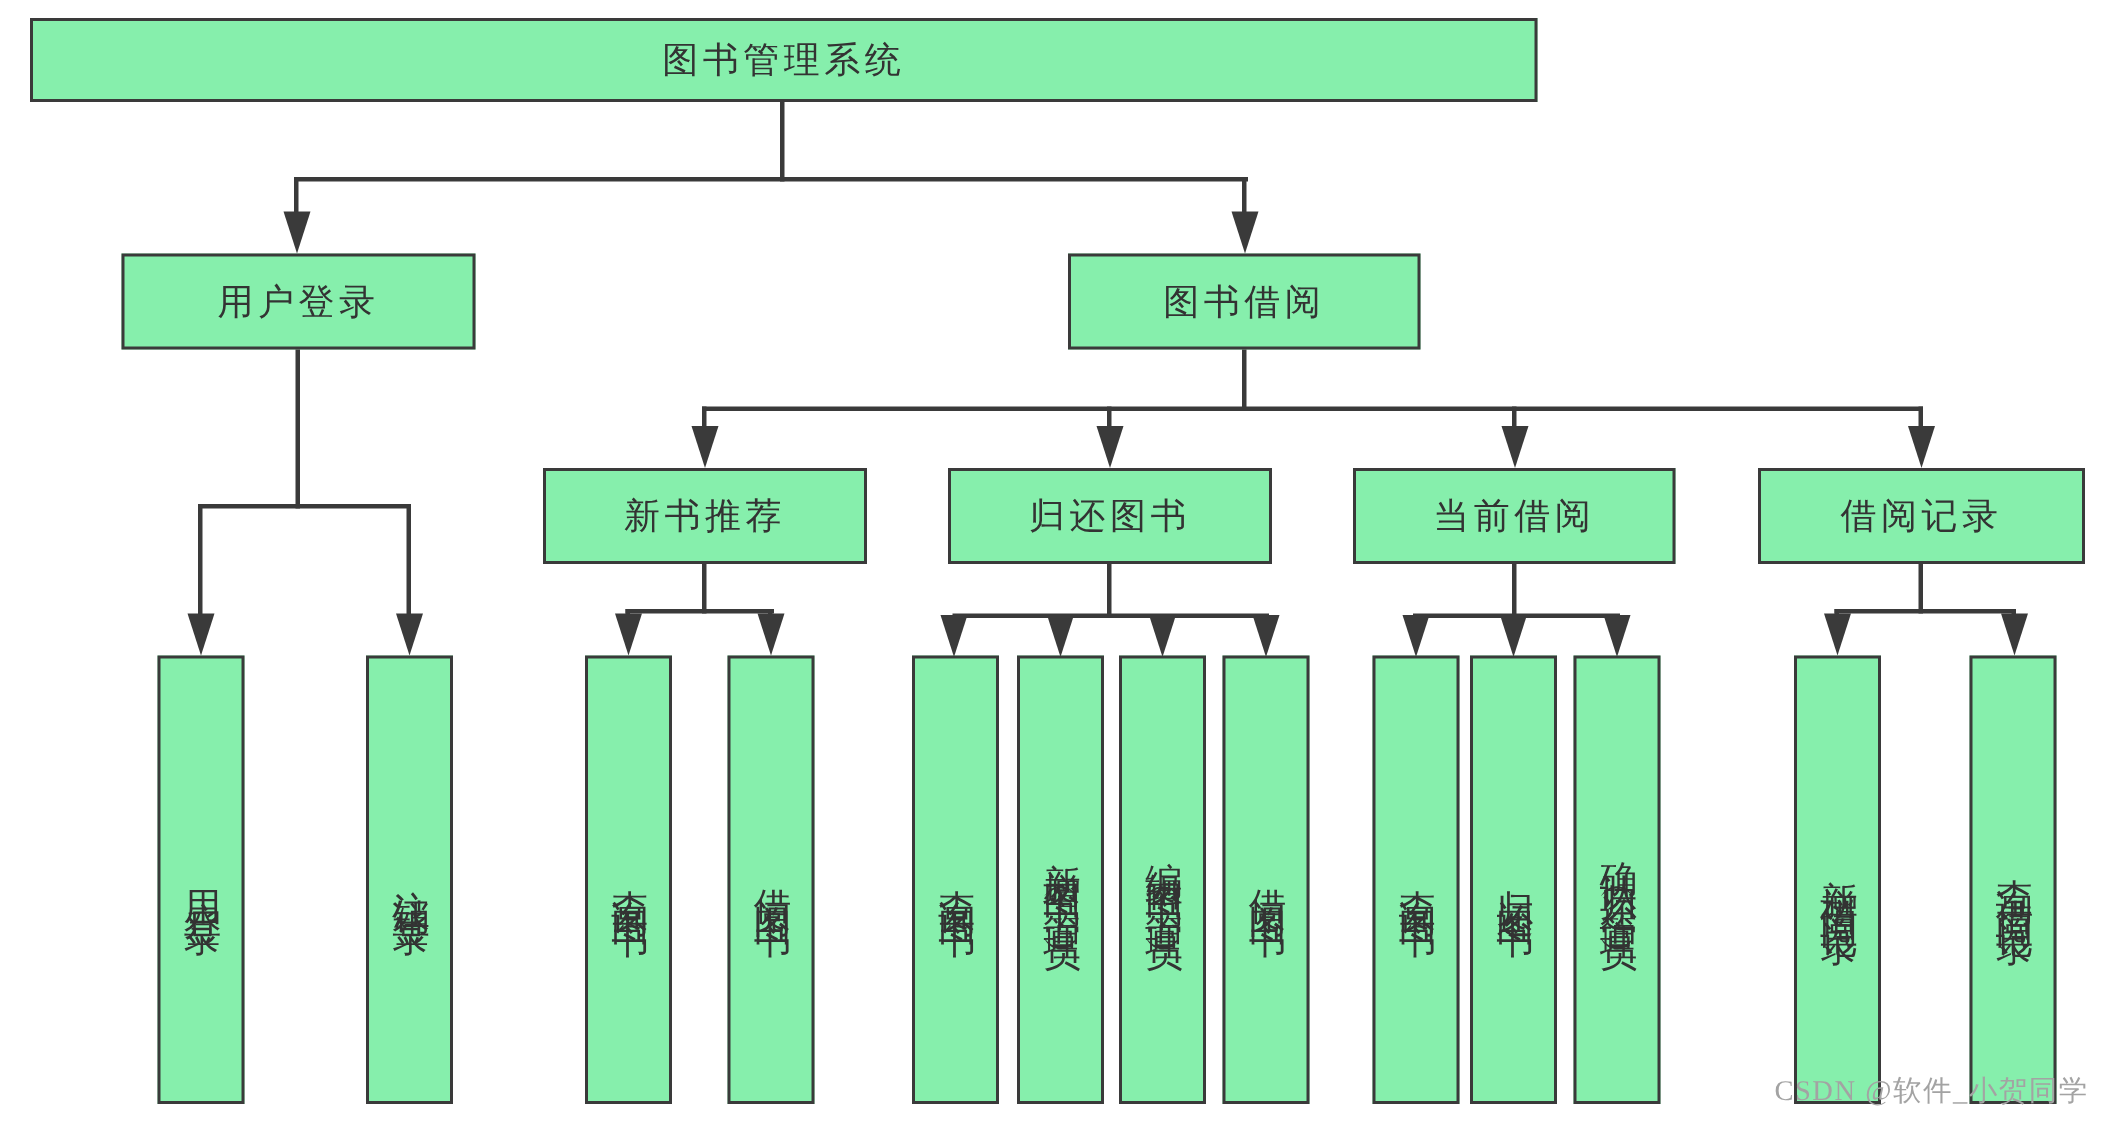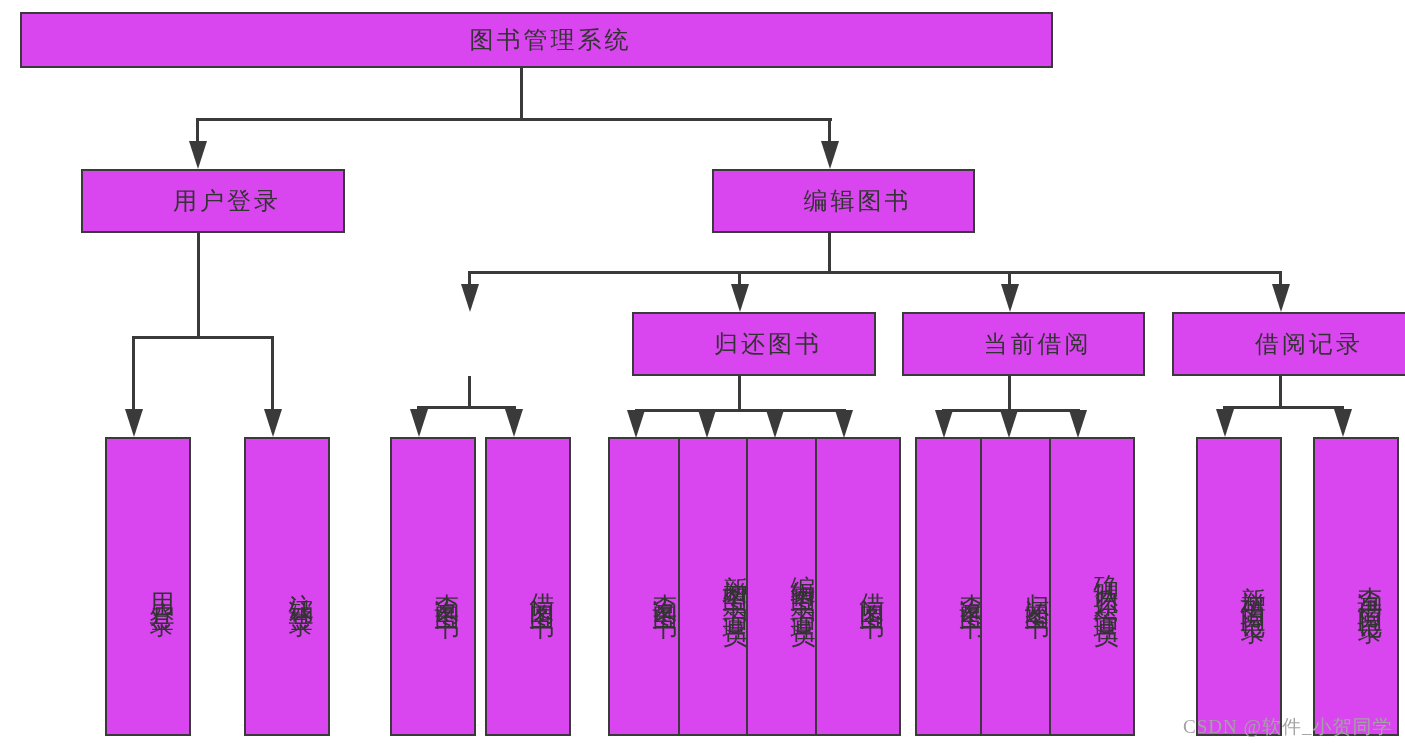--- a/index.html
+++ b/index.html
@@ -7,23 +7,23 @@
     --text:#333333;
     --bg:#ffffff;
     --wm:#a3a3a3;
   }
   html,body{margin:0;padding:0;background:var(--bg);}
   .stage{
     position:relative;width:1405px;height:747px;background:var(--bg);
     font-family:"Liberation Sans", sans-serif;overflow:hidden;
   }
   .node{
-    position:absolute;border:2px solid var(--line);background:#d946ef;
+    position:absolute;border:2px solid var(--line);background:#86efac;
     display:flex;align-items:center;justify-content:center;
-    color:var(--text);box-sizing:content-box;padding-left:28px;
+    color:var(--text);box-sizing:content-box;
   }
   .h-node{font-size:24px;letter-spacing:3px;white-space:nowrap;}
   .v-node{
     writing-mode:vertical-rl;text-orientation:mixed;
     font-size:25px;letter-spacing:7px;line-height:1;
   }
   .vline{position:absolute;width:3px;background:var(--line);}
   .hline{position:absolute;height:3px;background:var(--line);}
   .arrow{
     position:absolute;width:0;height:0;
@@ -36,22 +36,23 @@
   }
 </style>
 </head>
 <body>
 
 <div class="stage">
 
   <div class="node h-node" style="left:20px;top:12px;width:1001px;height:52px;">图书管理系统</div>
 
   <div class="node h-node" style="left:81px;top:169px;width:232px;height:60px;">用户登录</div>
-  <div class="node h-node" style="left:712px;top:169px;width:231px;height:60px;">编辑图书</div>
+  <div class="node h-node" style="left:712px;top:169px;width:231px;height:60px;">图书借阅</div>
 
+  <div class="node h-node" style="left:362px;top:312px;width:212px;height:60px;">新书推荐</div>
   <div class="node h-node" style="left:632px;top:312px;width:212px;height:60px;">归还图书</div>
   <div class="node h-node" style="left:1172px;top:312px;width:214px;height:60px;">借阅记录</div>
   <div class="node h-node" style="left:902px;top:312px;width:211px;height:60px;">当前借阅</div>
 
   <div class="node v-node" style="left:105px;top:437px;width:54px;height:295px;">用户登录</div>
   <div class="node v-node" style="left:244px;top:437px;width:54px;height:295px;">注销登录</div>
 
   <div class="node v-node" style="left:390px;top:437px;width:54px;height:295px;">查询图书</div>
   <div class="node v-node" style="left:485px;top:437px;width:54px;height:295px;">借阅图书</div>
 

